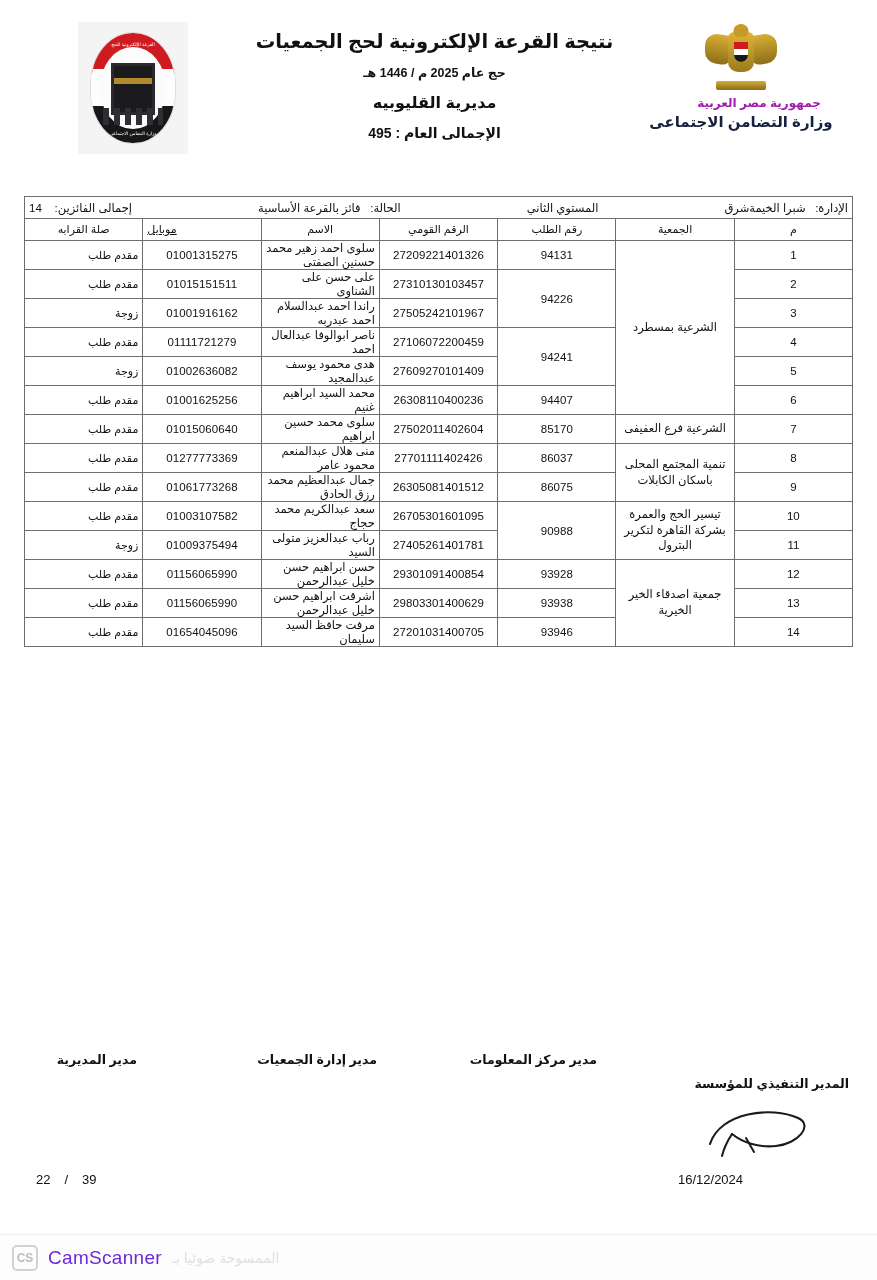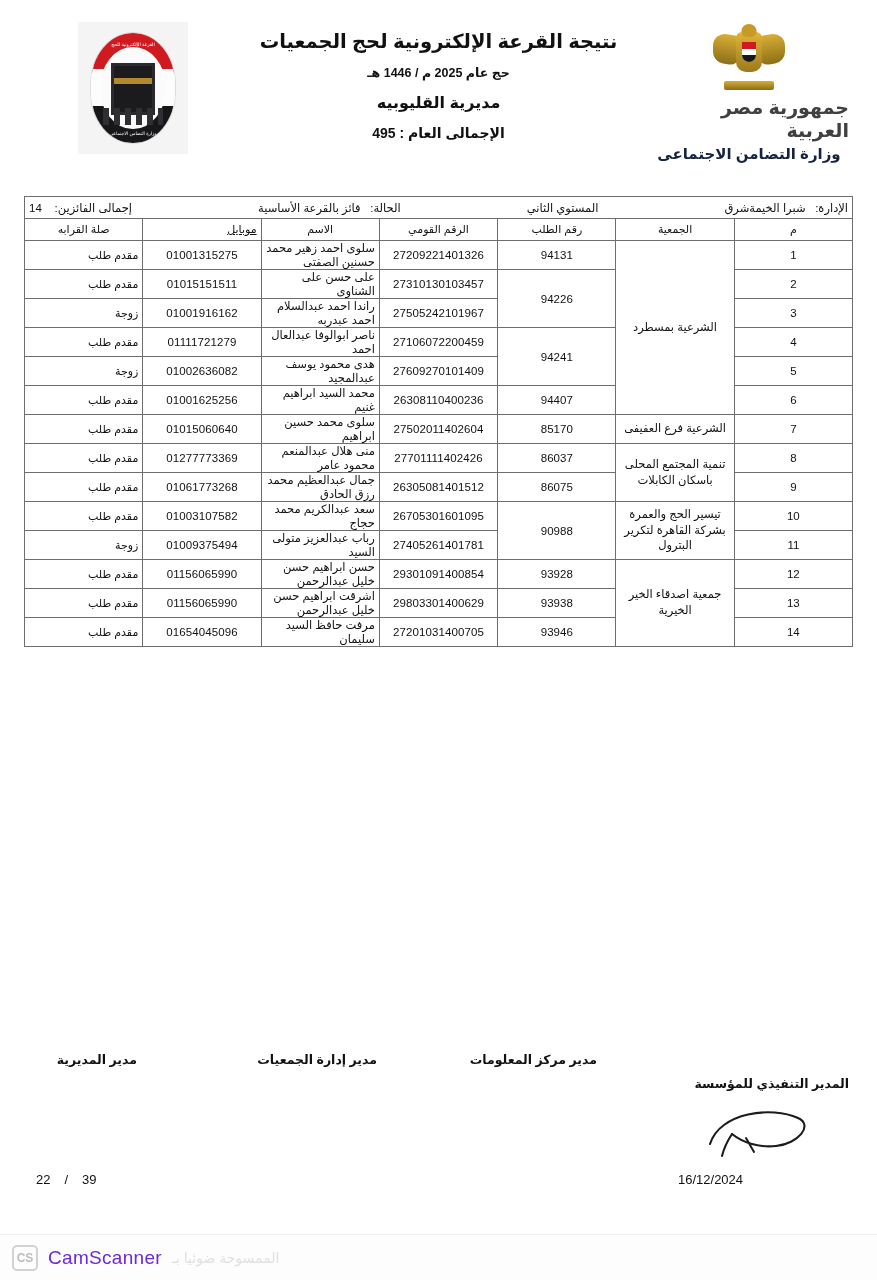--- a/index.html
+++ b/index.html
@@ -14,21 +14,21 @@
   }
   .page {
     position: relative;
     width: 877px; height: 1280px;
     background: #fff;
   }
 
   
   .header {
     position: absolute;
-    top: 0; left: 0; right: 0;
+    top: 0; left: 0; right: 8px;
     height: 180px;
   }
   .logo-left {
     position: absolute;
     left: 78px; top: 22px;
     width: 110px; height: 132px;
     background: #f4f4f4;
     display: flex; align-items: center; justify-content: center;
   }
   .kaaba-badge {
@@ -134,21 +134,21 @@
   .eagle .shield .w { background: #ffffff; }
   .eagle .shield .b { background: #17171a; }
   .eagle .plinth {
     position: absolute; left: 50%; bottom: 0;
     transform: translateX(-50%);
     width: 50px; height: 9px;
     background: linear-gradient(#d6ad38, #8b6d16);
     border-radius: 2px;
   }
   .org-line1 {
-    font-size: 19px; font-weight: bold; color: #404040;
+    font-size: 12px; font-weight: bold; color: #a21caf;
     margin-top: 6px; letter-spacing: .3px; margin-left: 36px;
   }
   .org-line2 {
     font-size: 15px; font-weight: bold; color: #15233f;
     margin-top: 3px;
   }
 
   .title-block {
     position: absolute;
     left: 0; right: 0; top: 30px;
@@ -205,21 +205,21 @@
   .meta-inner span { white-space: nowrap; }
   .meta-admin { flex: 0 0 auto; }
   .meta-level { flex: 0 0 auto; }
   .meta-state { flex: 0 0 auto; }
   .meta-count { flex: 0 0 auto; }
   th.c-m      { width: 34px;  text-align: center; }
   th.c-assoc  { width: 230px; text-align: center; }
   th.c-req    { width: 62px;  text-align: center; }
   th.c-nid    { width: 128px; text-align: center; }
   th.c-name   { width: 222px; text-align: center; }
-  th.c-mob    { width: 100px; text-align: right; text-decoration: underline; }
+  th.c-mob    { width: 100px; text-align: left; text-decoration: underline; }
   th.c-rel    { width: 53px;  text-align: center; }
 
   td.d-m     { text-align: center; font-size: 11.5px; }
   td.d-assoc { text-align: center; font-size: 11.5px; line-height: 1.35; }
   td.d-req   { text-align: center; font-size: 11.5px; }
   td.d-nid   { text-align: center; font-size: 11.5px; letter-spacing: .1px; margin-left: 20px; }
   td.d-name  { text-align: right;  font-size: 11.5px; padding-right: 6px; margin-left: 48px; }
   td.d-mob   { text-align: center; font-size: 11.5px; letter-spacing: .1px; }
   td.d-rel   { text-align: right;  font-size: 11px; padding-right: 4px; }
 

